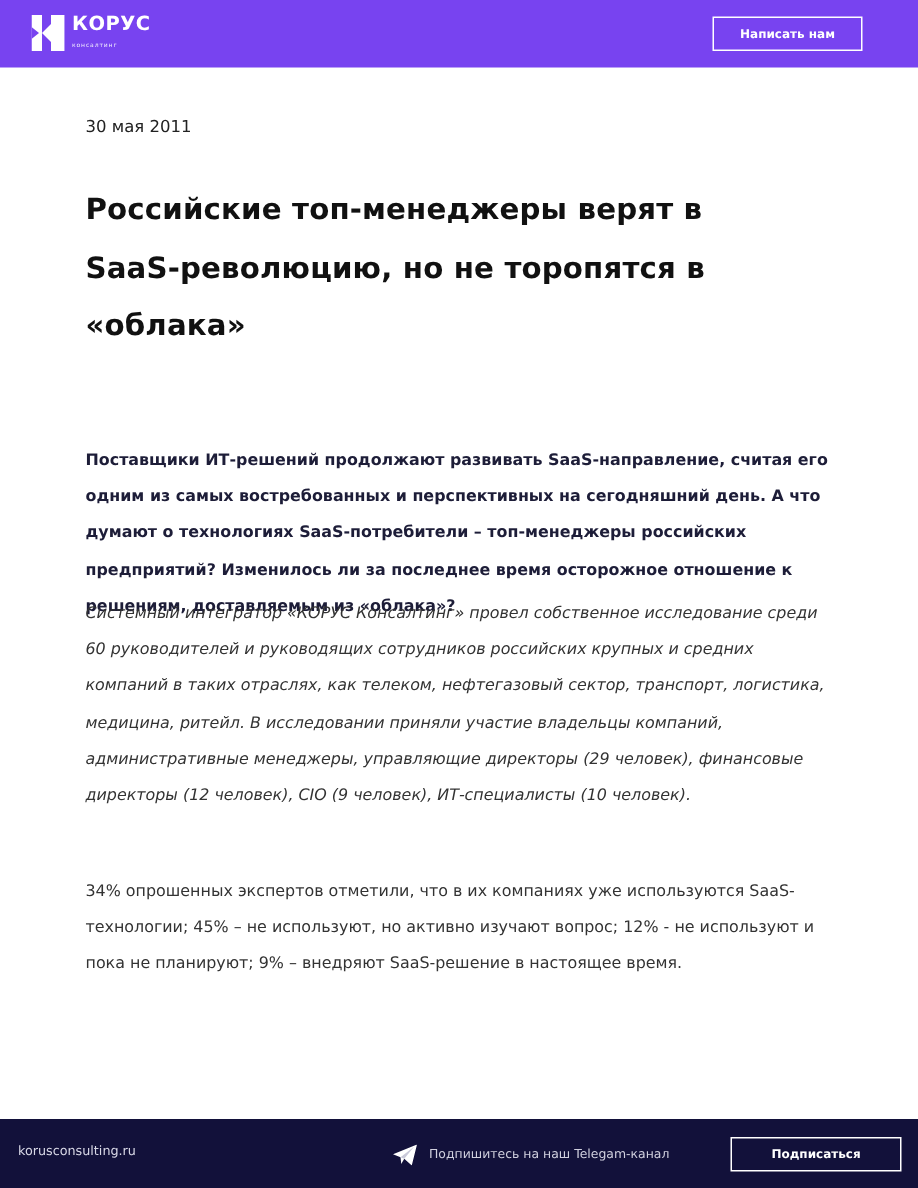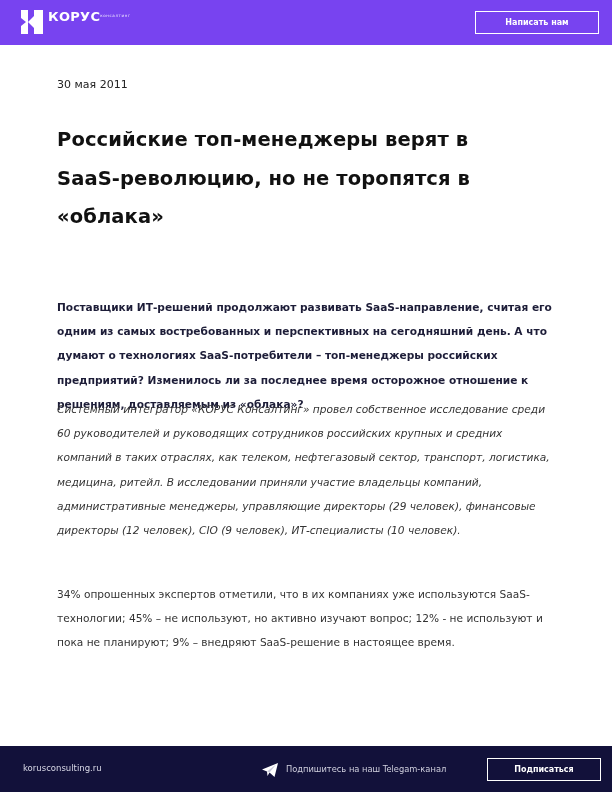--- a/index.html
+++ b/index.html
@@ -5,26 +5,26 @@
   * { box-sizing: border-box; margin: 0; padding: 0; }
   html, body { width: 612px; height: 792px; background: #ffffff; overflow: hidden; }
   body { font-family: "DejaVu Sans", "Liberation Sans", sans-serif; color: #1b1b2e; position: relative; }
 
   .header {
     position: absolute; left: 0; top: 0; width: 612px; height: 45px;
     background: #7843f0;
   }
   .logo { position: absolute; left: 21px; top: 10px; height: 25px; display: flex; align-items: flex-start; }
   .logo-mark { width: 22px; height: 24px; position: relative; }
-  .logo-text { margin-left: 5px; display: flex; }
+  .logo-text { margin-left: 5px; display: flex; flex-direction: column; }
   .logo-name { color: #fff; font-family: "DejaVu Sans", sans-serif; font-weight: bold; font-size: 13px; letter-spacing: 0.3px; line-height: 14px; }
   .logo-sub { color: #fff; font-size: 4px; letter-spacing: 0.6px; line-height: 6px; margin-top: 3px; opacity: 0.9; }
 
   .write-btn {
-    position: absolute; left: 475px; top: 11px; width: 124px; height: 23px;
+    position: absolute; left: 475px; top: 11px; width: 100px; height: 23px;
     border: 1px solid #ffffff; background: transparent; color: #fff;
     font-size: 8px; font-weight: bold; display: flex; align-items: center; justify-content: center;
     font-family: "DejaVu Sans", sans-serif; cursor: pointer;
   }
 
   .date { position: absolute; left: 57px; top: 78px; font-size: 11px; color: #222; }
 
   .title {
     position: absolute; left: 57px; top: 121px; width: 480px;
     font-size: 19.5px; font-weight: bold; line-height: 38.5px; color: #111;
@@ -41,21 +41,21 @@
   }
   .body2 {
     position: absolute; left: 57px; top: 582px; width: 500px;
     font-size: 10.6px; line-height: 24.2px; color: #333;
   }
 
   .footer {
     position: absolute; left: 0; top: 746px; width: 612px; height: 46px;
     background: #12113a;
   }
-  .site-link { position: absolute; left: 23px; top: 17px; color: #d8d8e6; font-size: 8.5px; }
+  .site-link { position: absolute; left: 12px; top: 17px; color: #d8d8e6; font-size: 8.5px; }
   .tg-icon { position: absolute; left: 262px; top: 16px; width: 16px; height: 14px; }
   .tg-text { position: absolute; left: 286px; top: 18px; color: #d0d0de; font-size: 8.3px; }
   .sub-btn {
     position: absolute; left: 475px; top: 12px; width: 114px; height: 23px;
     border: 1px solid #ffffff; background: #12113a; color: #fff;
     font-size: 8px; font-weight: bold; display: flex; align-items: center; justify-content: center;
     font-family: "DejaVu Sans", sans-serif; cursor: pointer; margin-left: 12px;
   }
 </style>
 </head>

